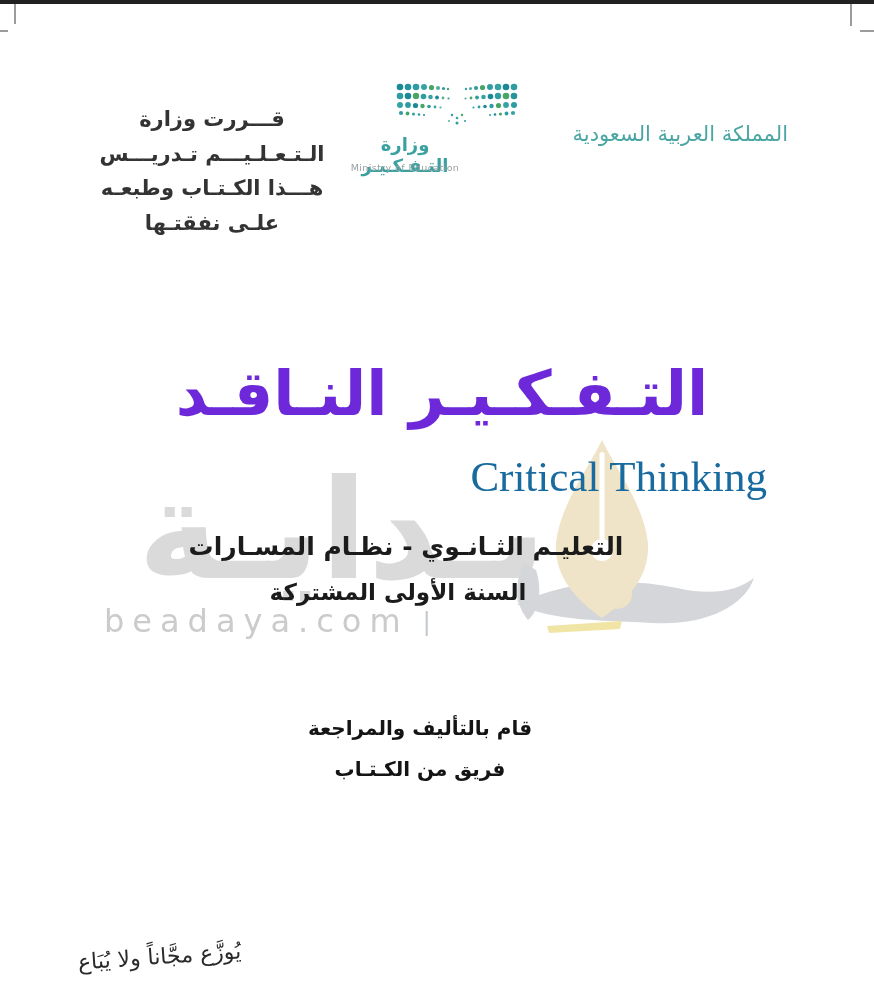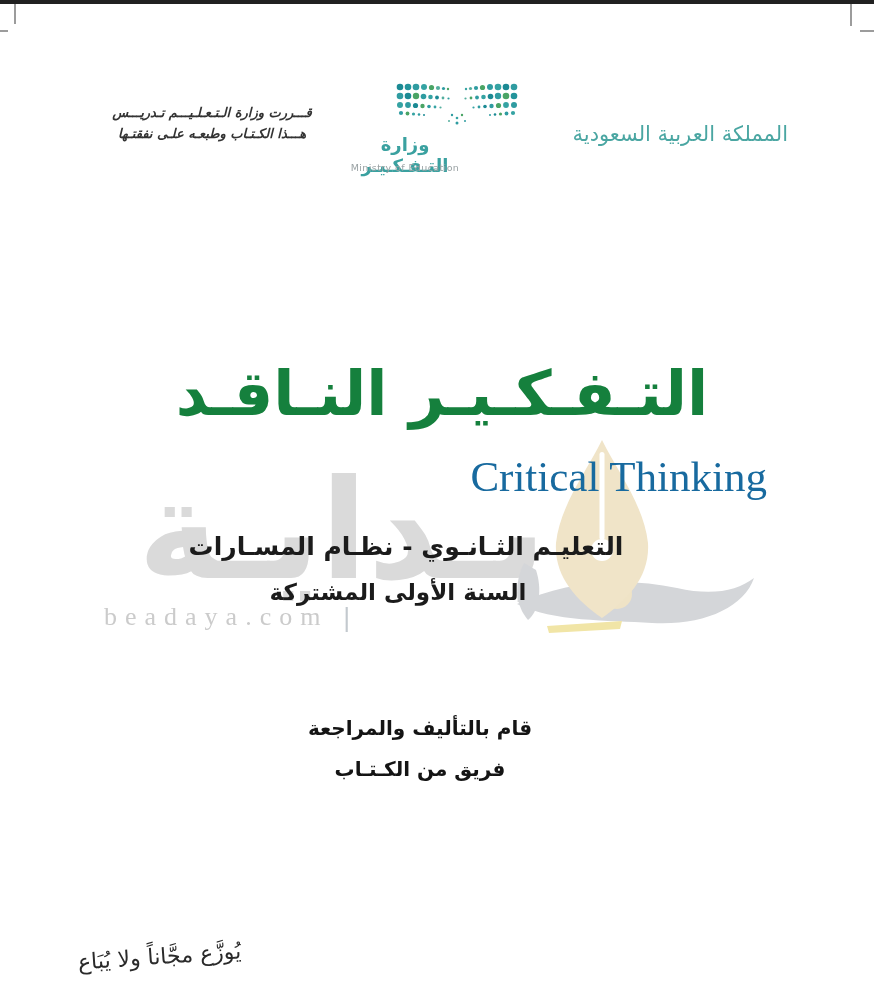--- a/index.html
+++ b/index.html
@@ -21,21 +21,21 @@
 
   
   .kingdom{
     position:absolute;left:520px;top:114px;width:268px;
     text-align:right;direction:rtl;
     font-size:21px;color:#4aa6a2;letter-spacing:0.5px;margin-top:8px;
   }
   .decree{
     position:absolute;left:90px;top:102px;width:244px;
     direction:rtl;text-align:center;
-    font-size:13px;font-weight:bold;color:#333;line-height:1.65;font-style:italic;
+    font-size:21px;font-weight:bold;color:#333;line-height:1.65;
   }
   .moe-logo{position:absolute;left:338px;top:78px;width:184px;height:104px;}
   .moe-dots{position:absolute;left:55px;top:2px;}
   .moe-name-ar{
     position:absolute;left:0;top:56px;width:134px;
     text-align:center;direction:rtl;
     font-size:18px;font-weight:bold;color:#3aa1a0;
   }
   .moe-name-en{
     position:absolute;left:0;top:84px;width:134px;
@@ -48,29 +48,29 @@
     position:absolute;left:92px;top:452px;width:500px;
     direction:rtl;text-align:center;
     font-size:138px;font-weight:bold;color:#dadada;line-height:1.15;
     z-index:0;user-select:none;
   }
   .pen-svg{position:absolute;left:502px;top:428px;z-index:0;}
   .wm-site-row{
     position:absolute;left:104px;top:602px;z-index:1;
     display:flex;align-items:center;gap:14px;white-space:nowrap;
   }
-  .wm-domain{font-size:26px;color:#cbcbcb;letter-spacing:8px;font-family:Liberation Serif, serif;}
+  .wm-domain{font-size:32px;color:#cbcbcb;letter-spacing:8px;}
   .wm-sep{font-size:25px;color:#c3c9ce;}
   .wm-label{font-size:23px;color:#c6cbd1;direction:rtl;}
 
   
   .title-ar{
     position:absolute;left:117px;top:352px;width:650px;
     direction:rtl;text-align:center;
-    font-size:62px;font-weight:bold;color:#15803d;line-height:1.35;
+    font-size:62px;font-weight:bold;color:#6d28d9;line-height:1.35;
     z-index:2;
   }
   .title-en{
     position:absolute;left:117px;top:452px;width:650px;
     text-align:right;
     font-family:"Liberation Serif","DejaVu Serif",serif;
     font-size:43px;color:#186a9f;
     z-index:2;
   }
   .program{position:absolute;left:98px;top:0;width:600px;text-align:center;direction:rtl;z-index:2;}

